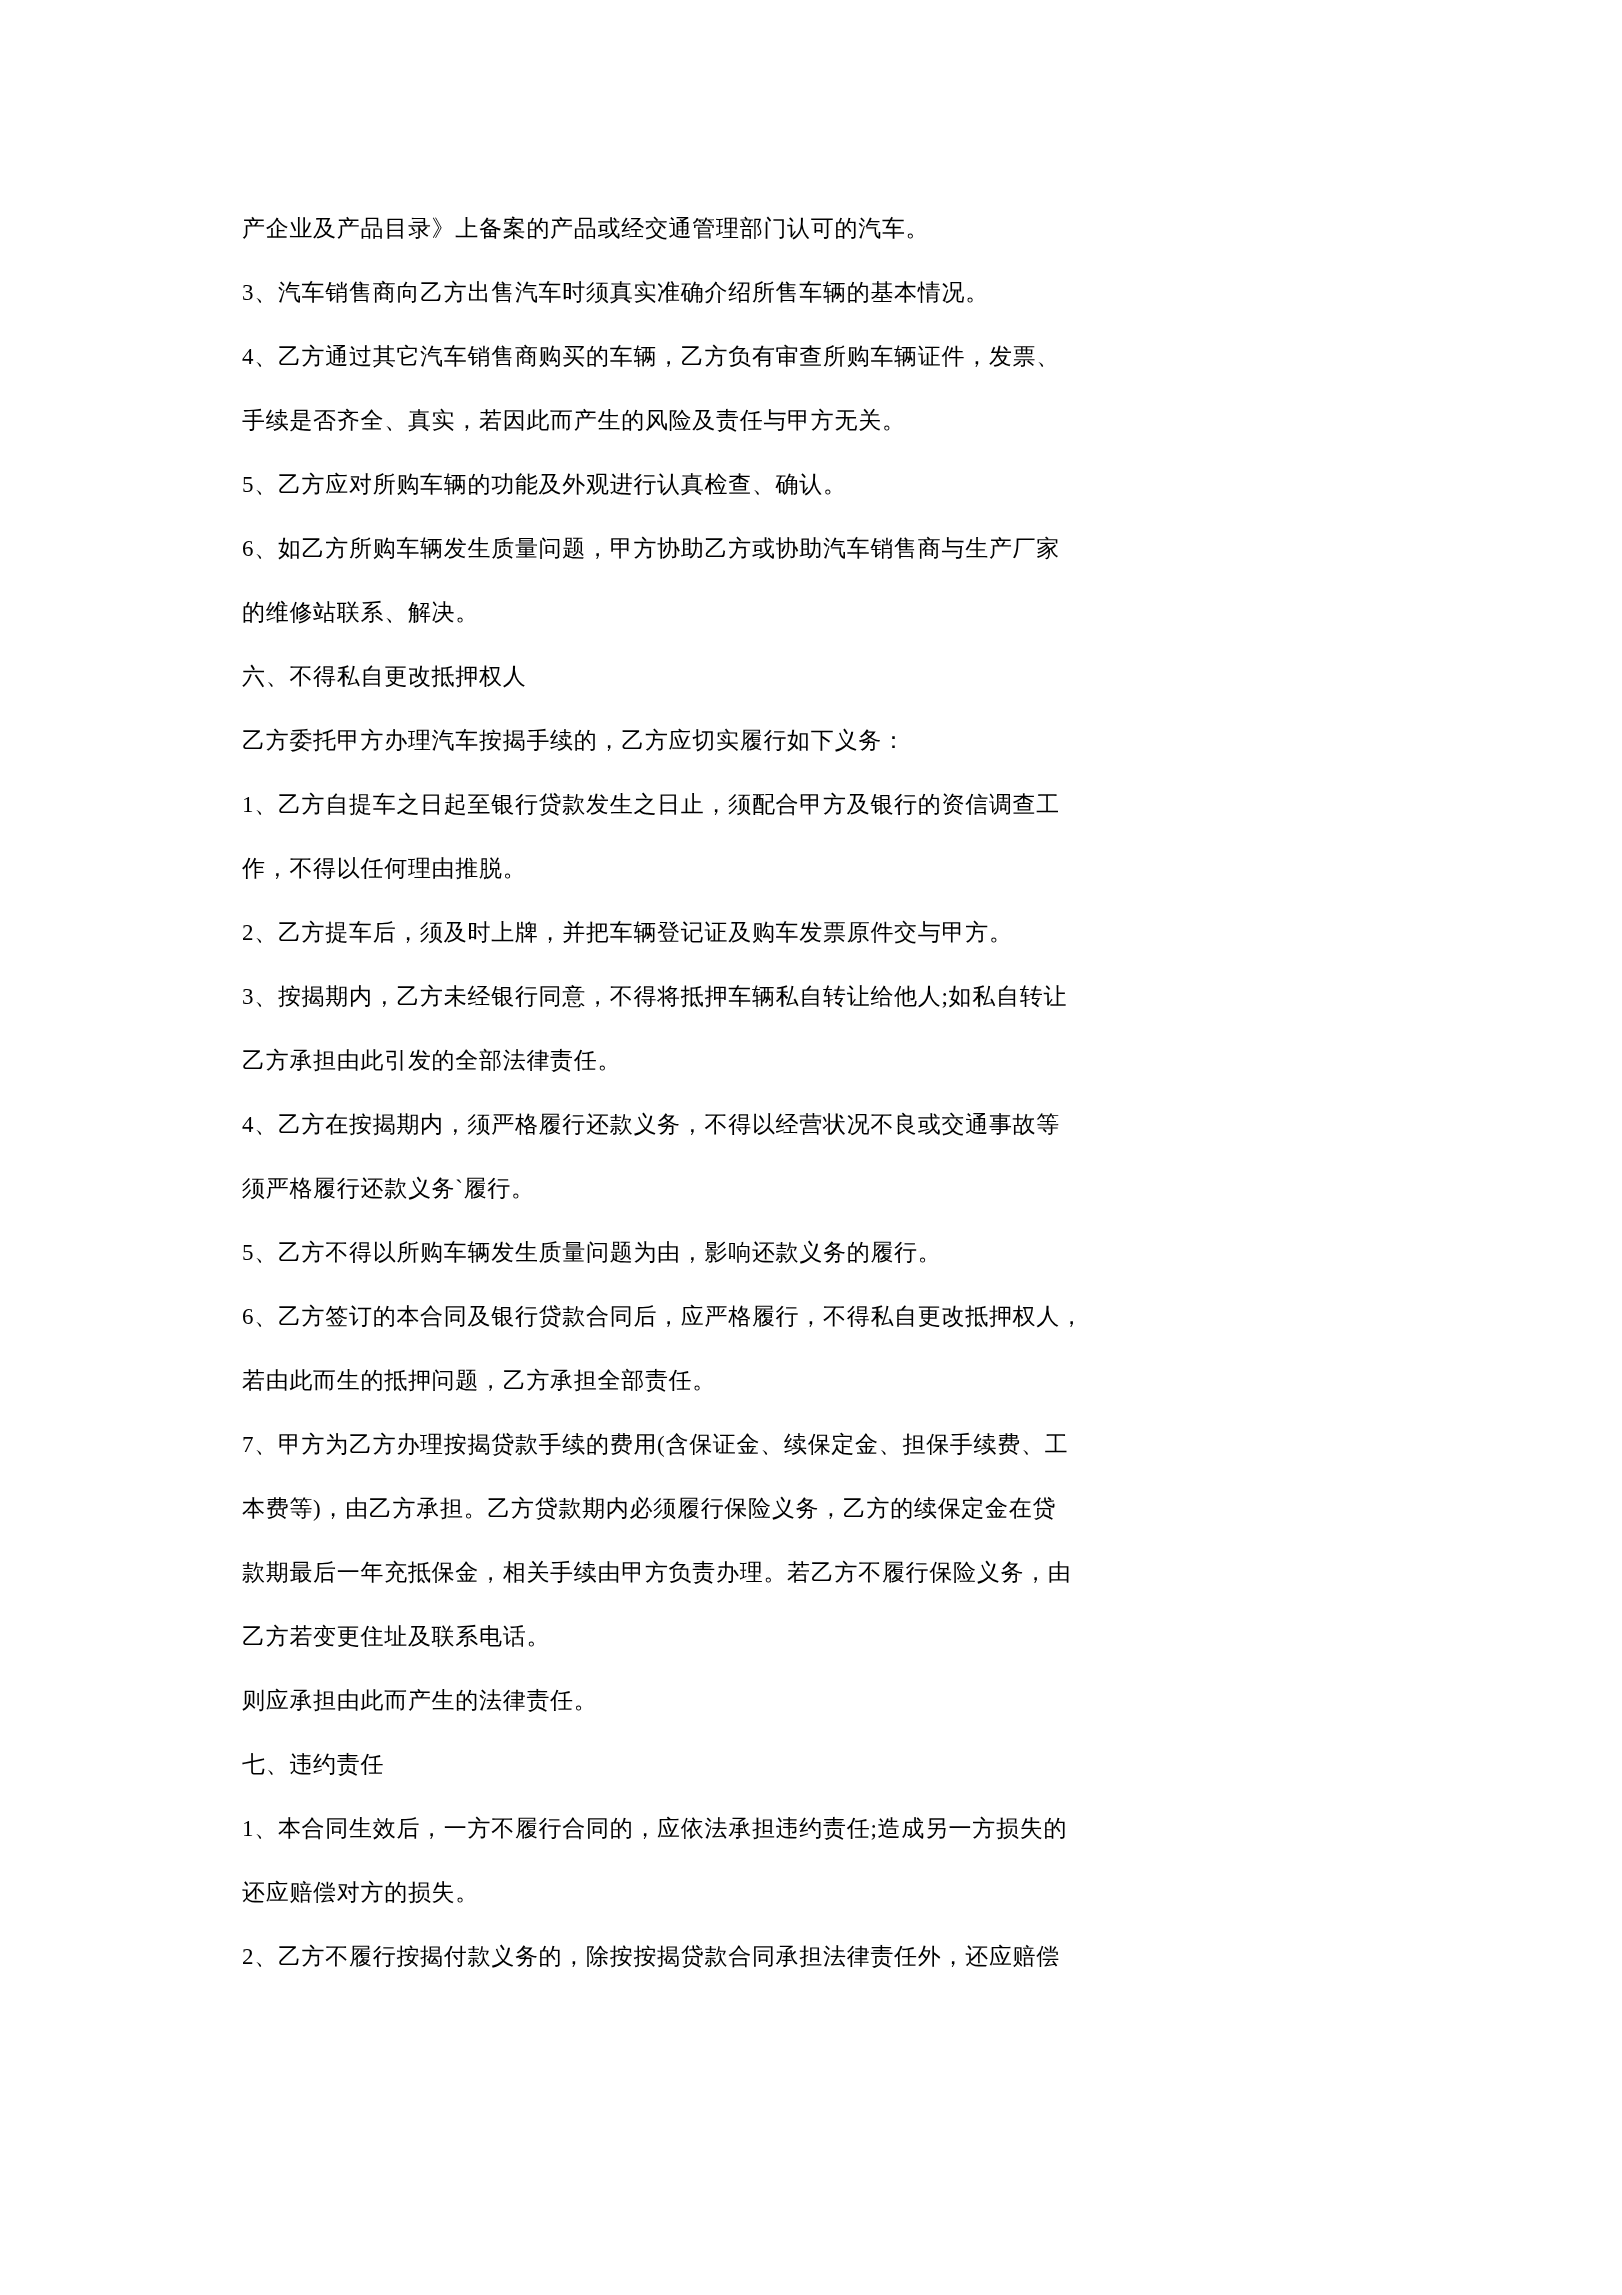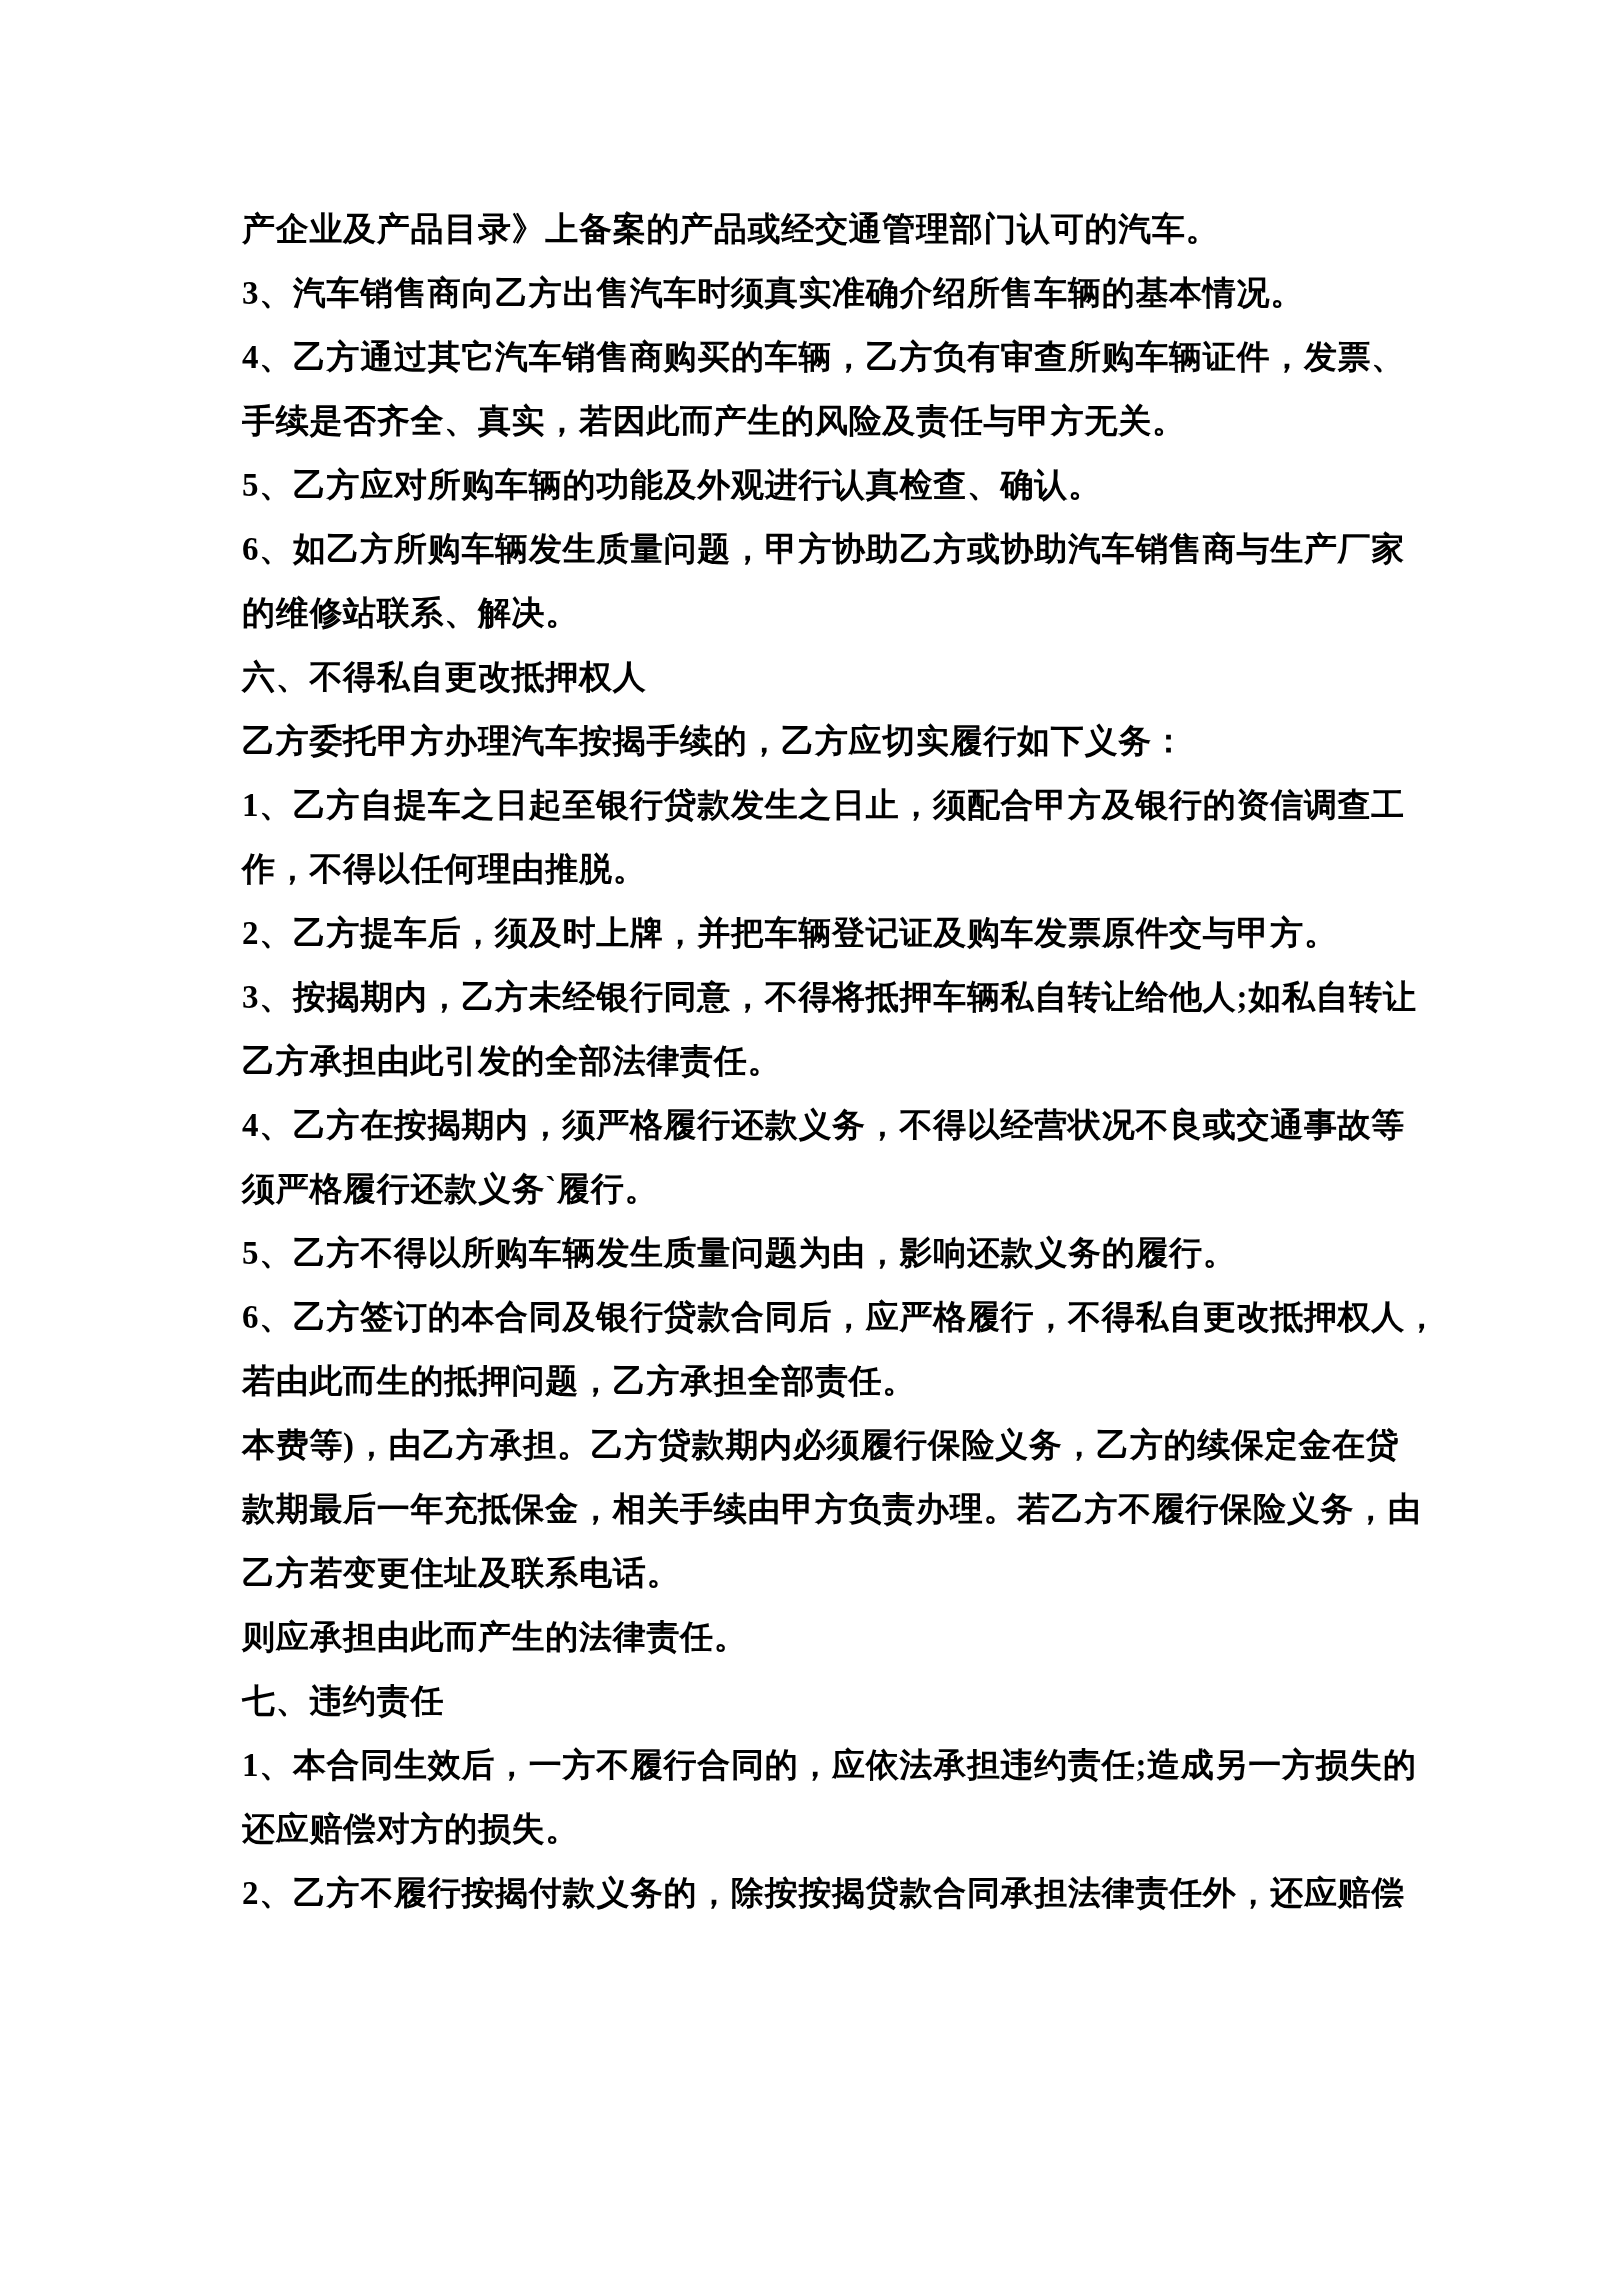--- a/index.html
+++ b/index.html
@@ -17,25 +17,25 @@
   }
   .doc-body {
     position: absolute;
     left: 242px;
     top: 197px;
     width: 1171px;
   }
   .text-line {
     height: 64px;
     line-height: 64px;
-    font-size: 33px;
+    font-size: 23px;
     letter-spacing: 0.7px;
     color: #000000;
     white-space: nowrap;
-    font-weight: 700;
+    font-weight: 400;
   }
 </style>
 </head>
 <body>
 
 <div class="page">
   <div class="doc-body">
       <div class="text-line">产企业及产品目录》上备案的产品或经交通管理部门认可的汽车。</div>
       <div class="text-line">3、汽车销售商向乙方出售汽车时须真实准确介绍所售车辆的基本情况。</div>
       <div class="text-line">4、乙方通过其它汽车销售商购买的车辆，乙方负有审查所购车辆证件，发票、</div>
@@ -48,20 +48,21 @@
       <div class="text-line">1、乙方自提车之日起至银行贷款发生之日止，须配合甲方及银行的资信调查工</div>
       <div class="text-line">作，不得以任何理由推脱。</div>
       <div class="text-line">2、乙方提车后，须及时上牌，并把车辆登记证及购车发票原件交与甲方。</div>
       <div class="text-line">3、按揭期内，乙方未经银行同意，不得将抵押车辆私自转让给他人;如私自转让</div>
       <div class="text-line">乙方承担由此引发的全部法律责任。</div>
       <div class="text-line">4、乙方在按揭期内，须严格履行还款义务，不得以经营状况不良或交通事故等</div>
       <div class="text-line">须严格履行还款义务`履行。</div>
       <div class="text-line">5、乙方不得以所购车辆发生质量问题为由，影响还款义务的履行。</div>
       <div class="text-line">6、乙方签订的本合同及银行贷款合同后，应严格履行，不得私自更改抵押权人，</div>
       <div class="text-line">若由此而生的抵押问题，乙方承担全部责任。</div>
+      <div class="text-line">7、甲方为乙方办理按揭贷款手续的费用(含保证金、续保定金、担保手续费、工</div>
       <div class="text-line">本费等)，由乙方承担。乙方贷款期内必须履行保险义务，乙方的续保定金在贷</div>
       <div class="text-line">款期最后一年充抵保金，相关手续由甲方负责办理。若乙方不履行保险义务，由</div>
       <div class="text-line">乙方若变更住址及联系电话。</div>
       <div class="text-line">则应承担由此而产生的法律责任。</div>
       <div class="text-line">七、违约责任</div>
       <div class="text-line">1、本合同生效后，一方不履行合同的，应依法承担违约责任;造成另一方损失的</div>
       <div class="text-line">还应赔偿对方的损失。</div>
       <div class="text-line">2、乙方不履行按揭付款义务的，除按按揭贷款合同承担法律责任外，还应赔偿</div>
     </div>
 </div>

